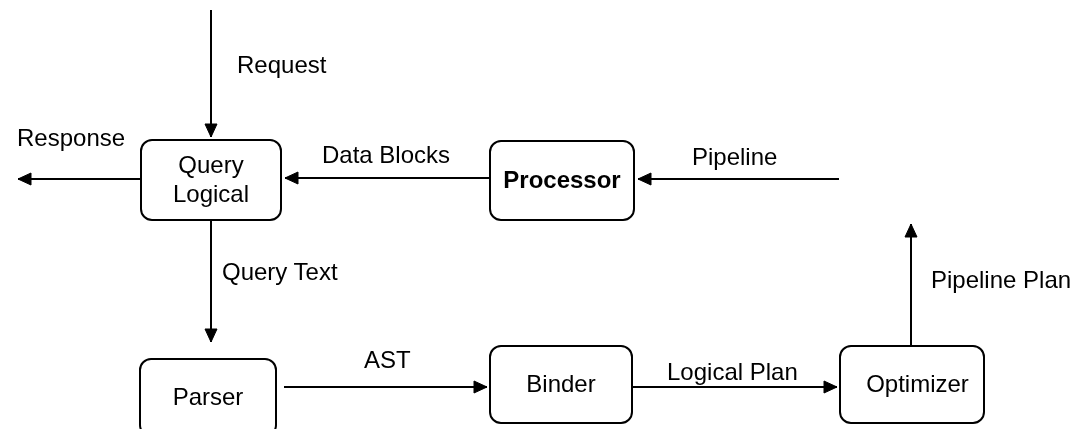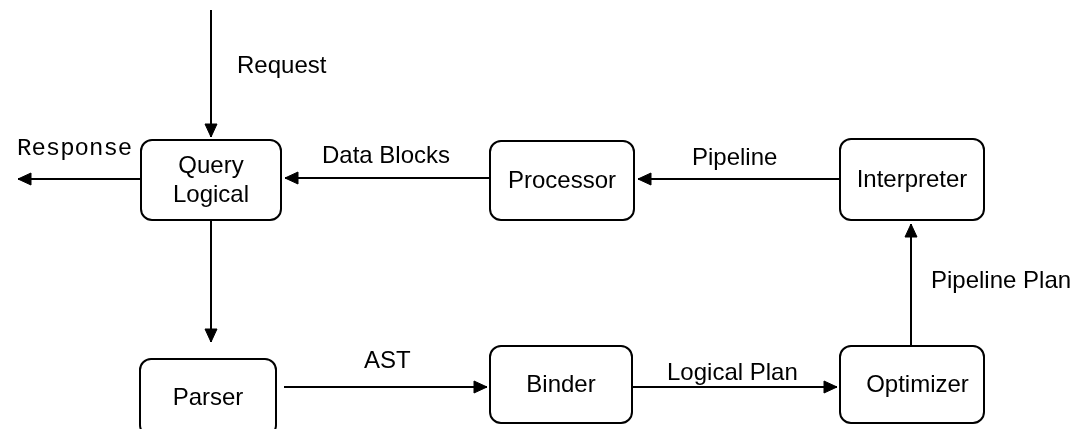--- a/index.html
+++ b/index.html
@@ -61,27 +61,27 @@
     <line x1="140" y1="179" x2="18" y2="179" marker-end="url(#ah)"></line>
     <line x1="489" y1="178" x2="285" y2="178" marker-end="url(#ah)"></line>
     <line x1="839" y1="179" x2="638" y2="179" marker-end="url(#ah)"></line>
     <line x1="211" y1="221" x2="211" y2="342" marker-end="url(#ah)"></line>
     <line x1="284" y1="387" x2="487" y2="387" marker-end="url(#ah)"></line>
     <line x1="633" y1="387" x2="837" y2="387" marker-end="url(#ah)"></line>
     <line x1="911" y1="345" x2="911" y2="224" marker-end="url(#ah)"></line>
   </svg>
 
   <div class="node" style="left:140px; top:139px; width:142px; height:82px;">Query Logical</div>
-  <div class="node" style="left:489px; top:140px; width:146px; height:81px;">Processor</div>
-  <div class="node" style="left:839px; top:138px; width:146px; height:83px;">Interpreter</div>
+  <div class="node" style="left:489px; top:140px; width:146px; height:81px;font-weight:bold;">Processor</div>
   <div class="node" style="left:139px; top:358px; width:138px; height:79px;text-align:center;">Parser</div>
   <div class="node" style="left:489px; top:345px; width:144px; height:79px;">Binder</div>
   <div class="node" style="left:839px; top:345px; width:146px; height:79px;padding-left:19px;">Optimizer</div>
 
   <div class="edge-label" style="left:237px; top:52px;">Request</div>
-  <div class="edge-label" style="left:17px; top:136px;font-family:Liberation Mono, monospace;">Response</div>
+  <div class="edge-label" style="left:17px; top:125px;">Response</div>
   <div class="edge-label" style="left:322px; top:142px;">Data Blocks</div>
   <div class="edge-label" style="left:692px; top:144px;">Pipeline</div>
+  <div class="edge-label" style="left:222px; top:259px;">Query Text</div>
   <div class="edge-label" style="left:364px; top:347px;">AST</div>
   <div class="edge-label" style="left:667px; top:359px;">Logical Plan</div>
   <div class="edge-label" style="left:931px; top:267px;">Pipeline Plan</div>
 
 </div>
 
 </body></html>

